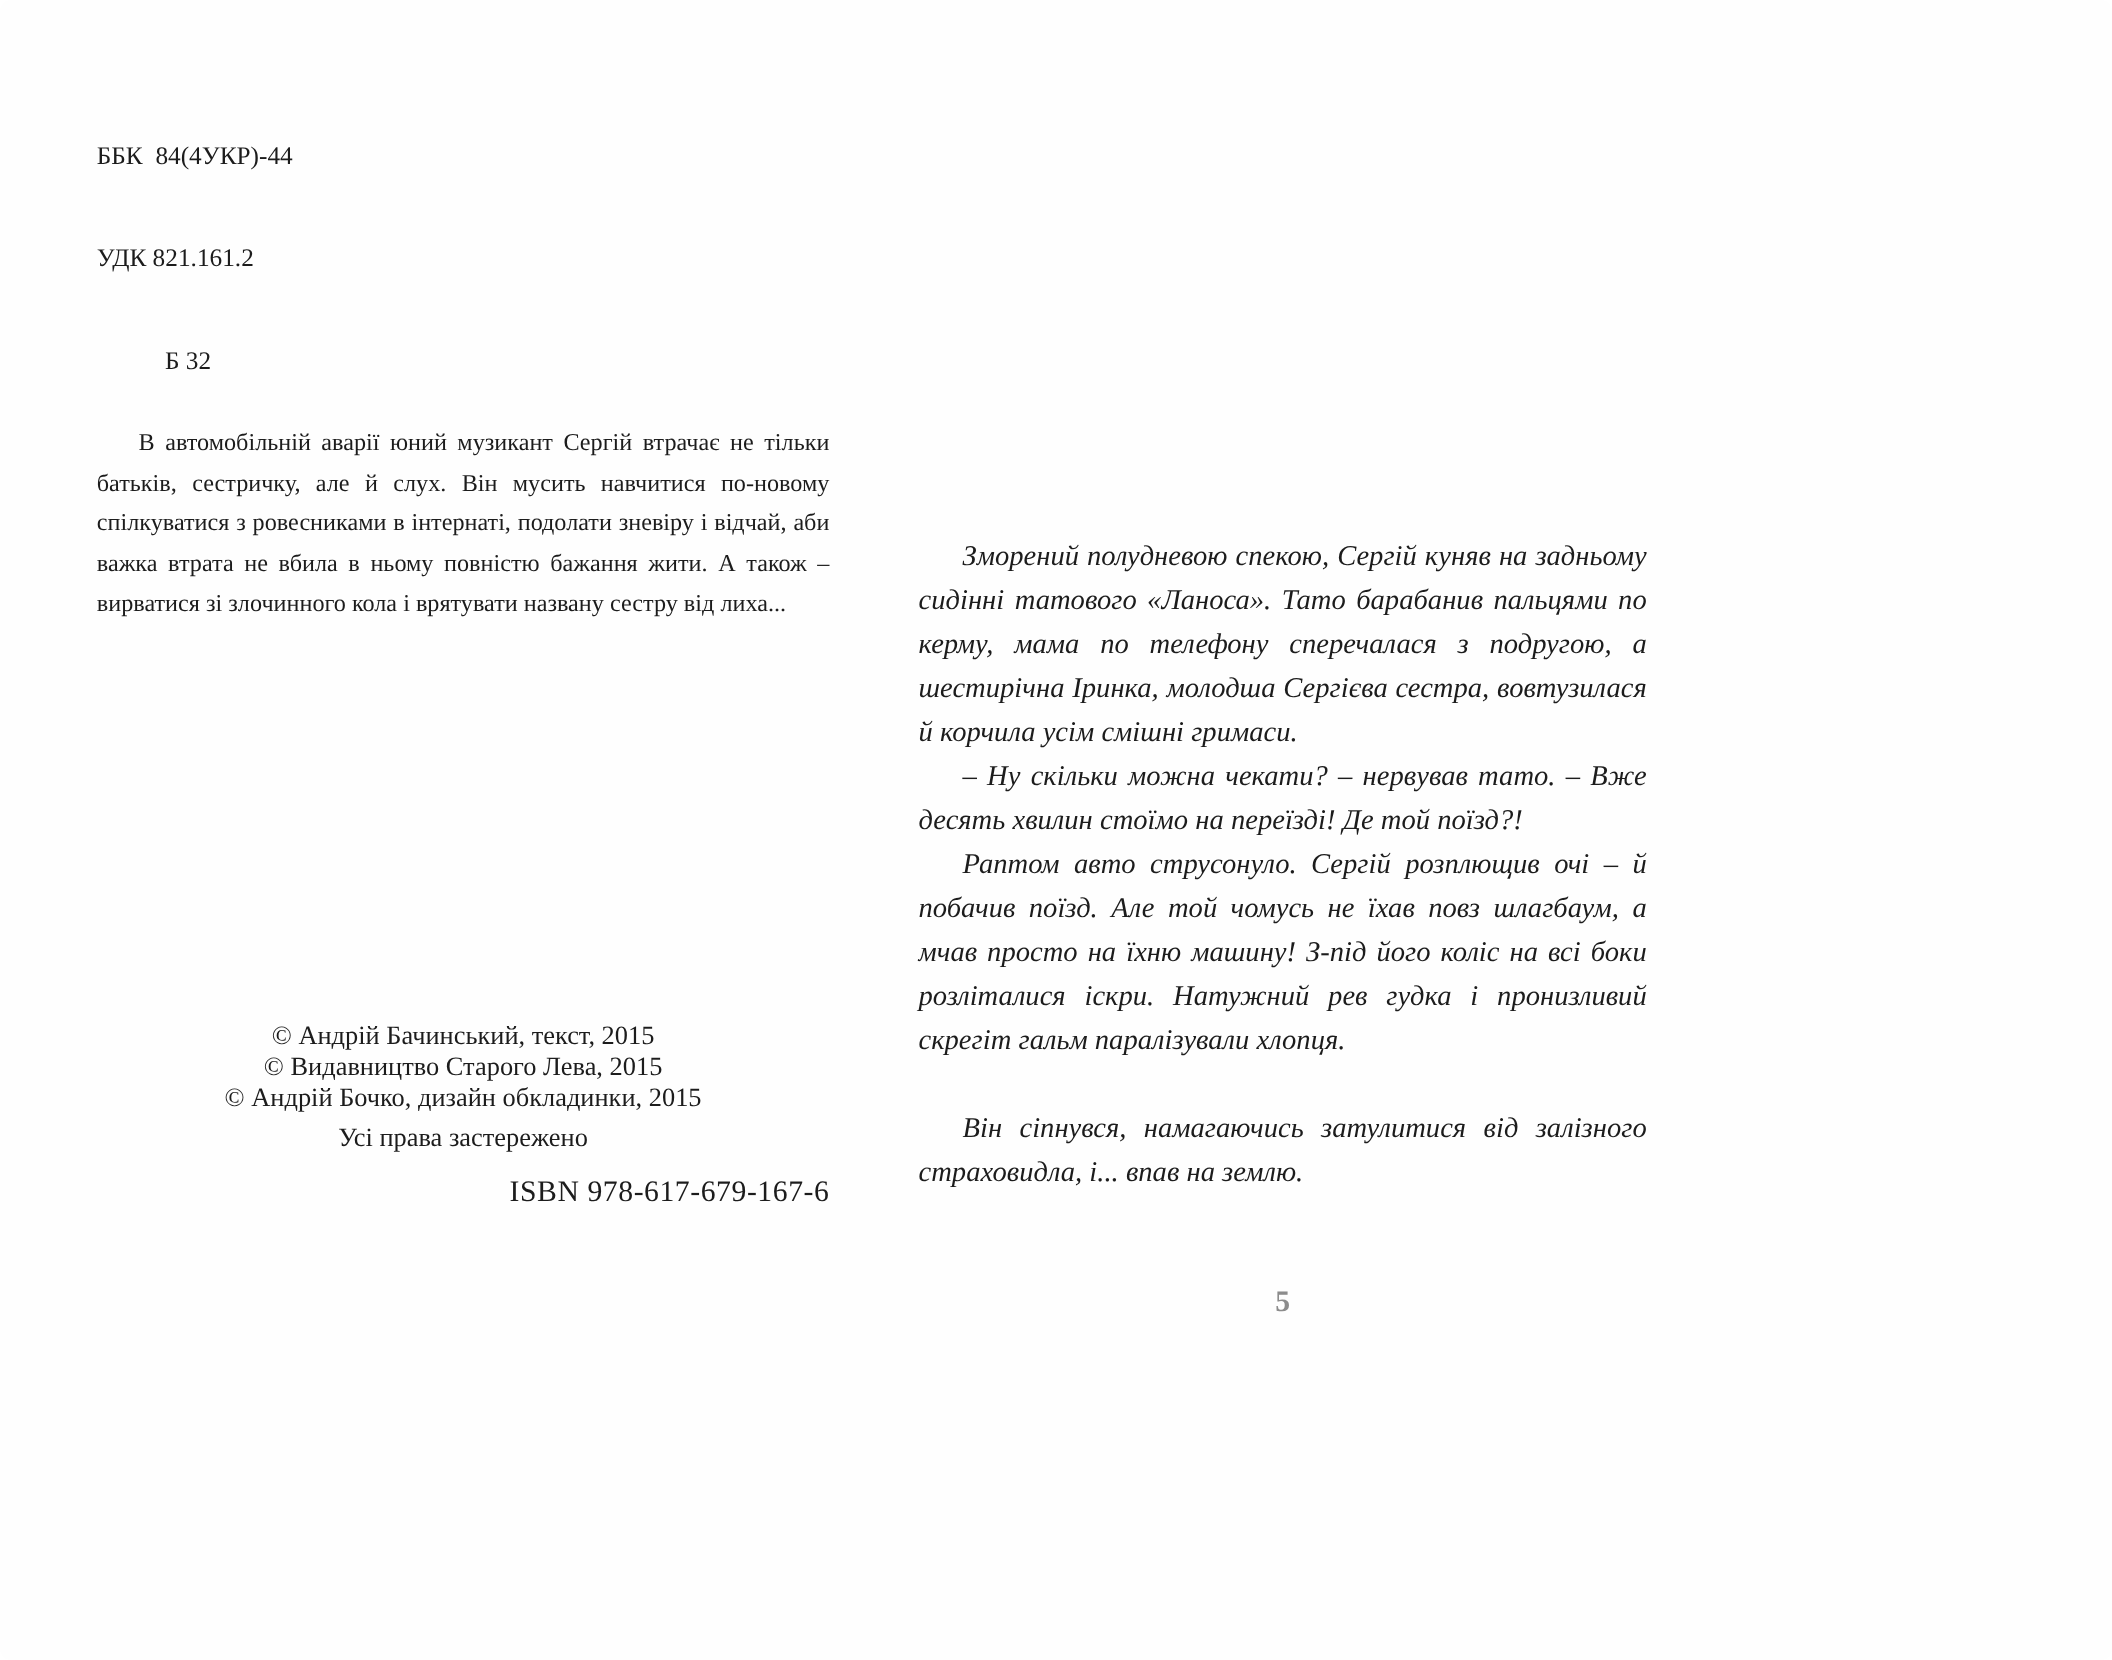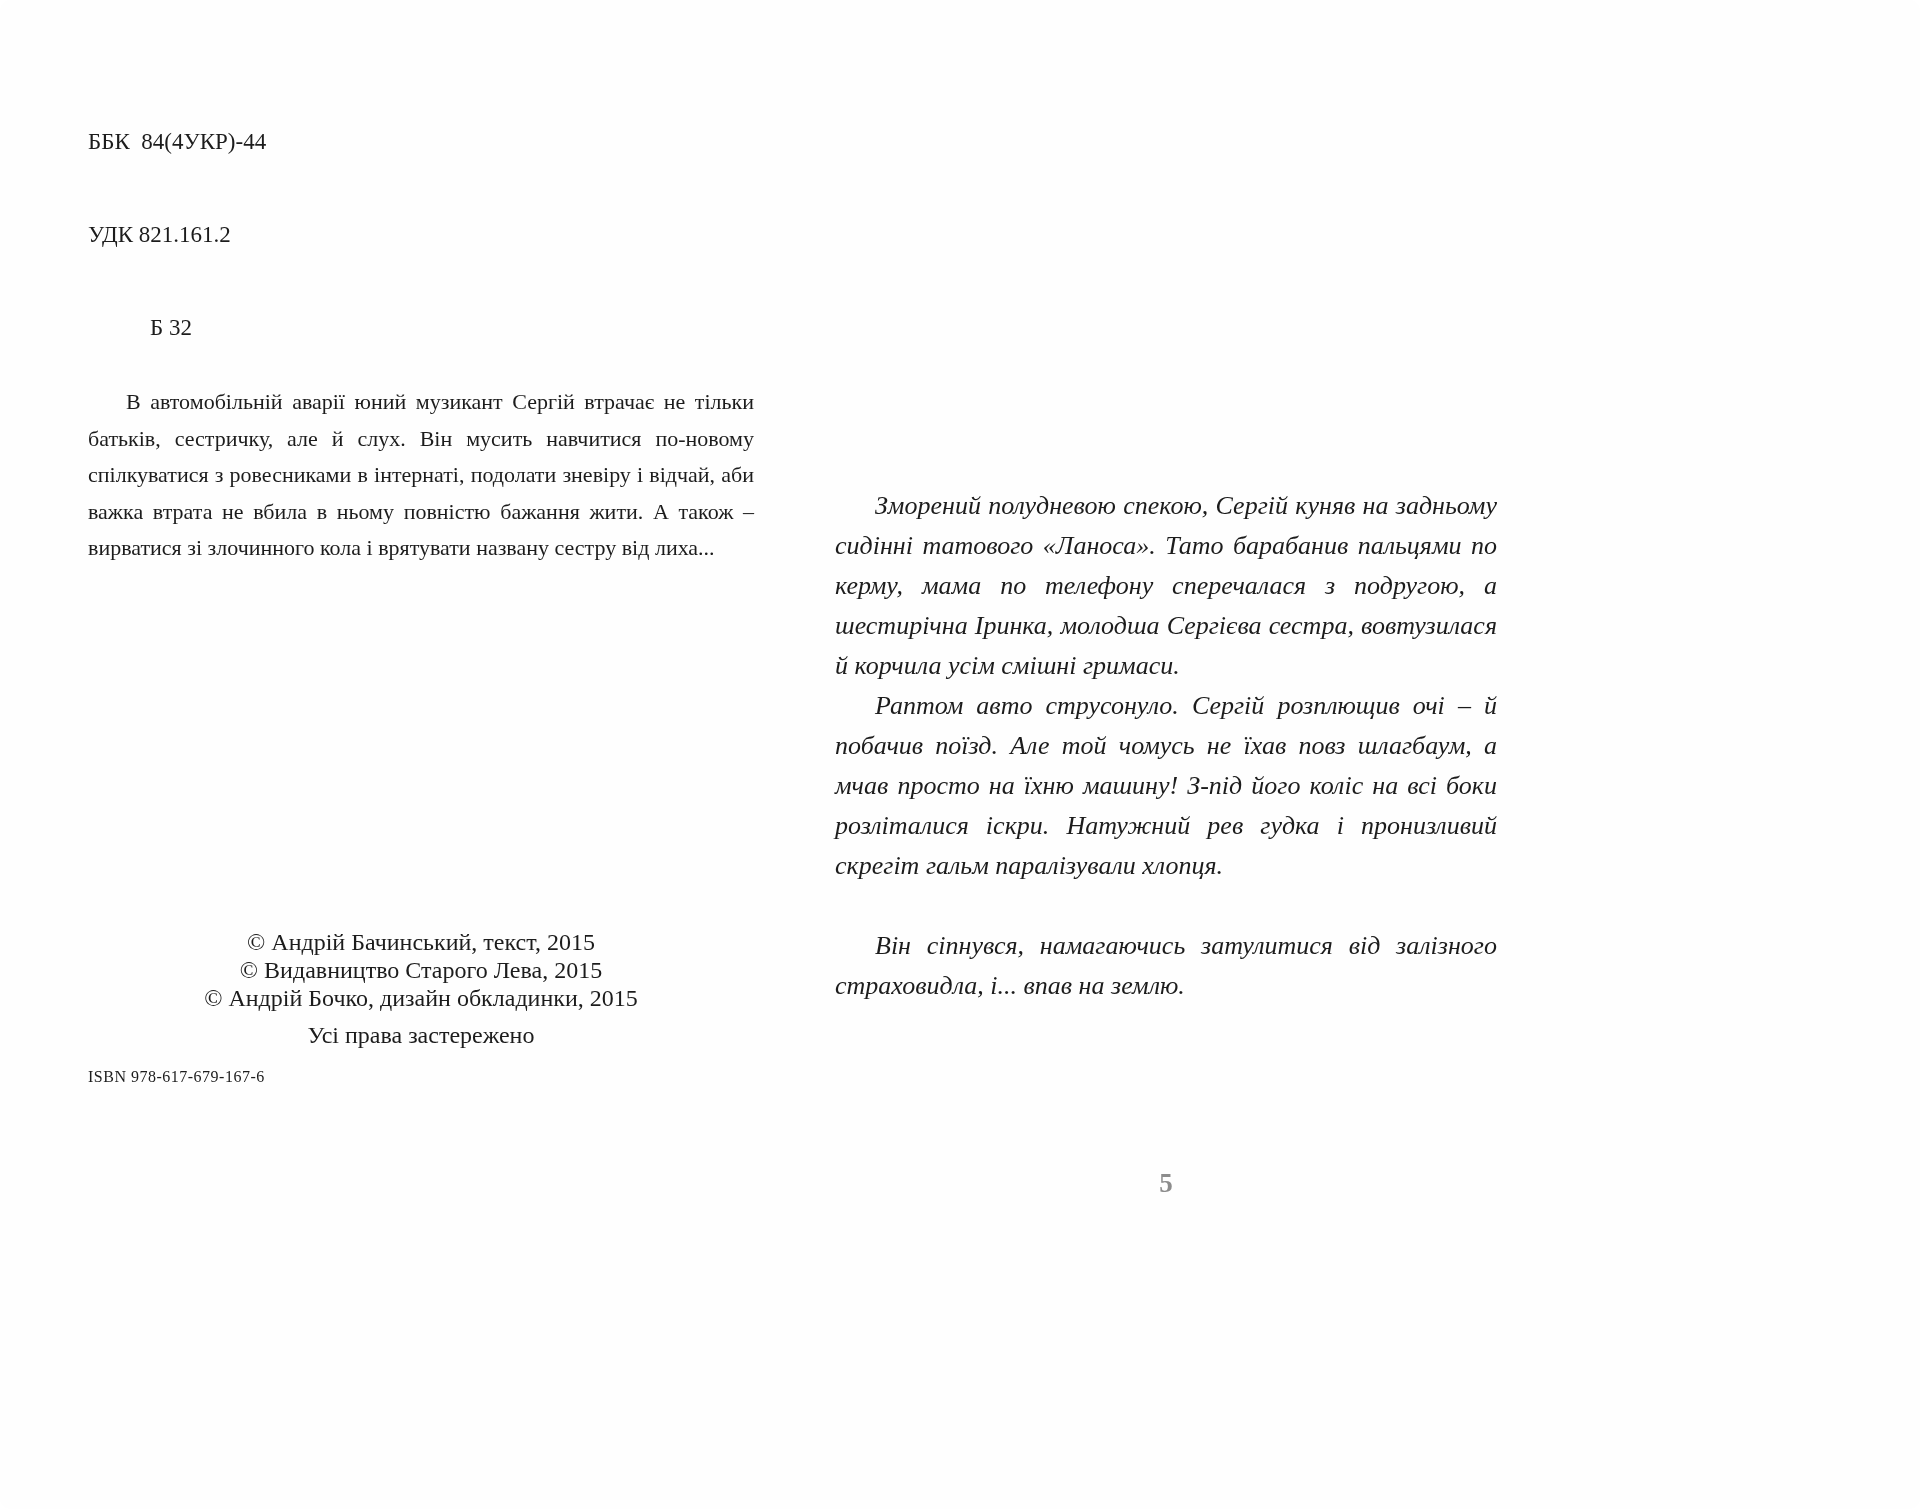--- a/index.html
+++ b/index.html
@@ -60,22 +60,22 @@
     width: 666px;
     text-align: center;
     font-size: 24px;
     margin-top: 26px;
   }
   .isbn {
     position: absolute;
     left: 88px;
     top: 1068px;
     width: 666px;
-    text-align: left;
-    font-size: 16px;
+    text-align: right;
+    font-size: 27px;
     letter-spacing: 0.5px;
   }
   
   .story {
     position: absolute;
     left: 835px;
     top: 486px;
     width: 662px;
     font-size: 26px;
     line-height: 40px;
@@ -124,19 +124,20 @@
     <div class="c-line">© Видавництво Старого Лева, 2015</div>
     <div class="c-line">© Андрій Бочко, дизайн обкладинки, 2015</div>
   </div>
 
   <div class="rights">Усі права застережено</div>
 
   <div class="isbn">ISBN 978-617-679-167-6</div>
 
   <div class="story">
     <p class="dream">Зморений полудневою спекою, Сергій куняв на задньому сидінні татового «Ланоса». Тато барабанив пальцями по керму, мама по телефону сперечалася з подругою, а шестирічна Іринка, молодша Сергієва сестра, вовтузилася й корчила усім смішні гримаси.</p>
+    <p class="dream">– Ну скільки можна чекати? – нервував тато. – Вже десять хвилин стоїмо на переїзді! Де той поїзд?!</p>
     <p class="dream">Раптом авто струсонуло. Сергій розплющив очі – й побачив поїзд. Але той чомусь не їхав повз шлагбаум, а мчав просто на їхню машину! З-під його коліс на всі боки розліталися іскри. Натужний рев гудка і пронизливий скрегіт гальм паралізували хлопця.</p>
     <p class="dream gap-before">Він сіпнувся, намагаючись затулитися від залізного страховидла, і... впав на землю.</p>
   </div>
 
   <div class="page-number">5</div>
 
 </div>
 
 </body></html>

